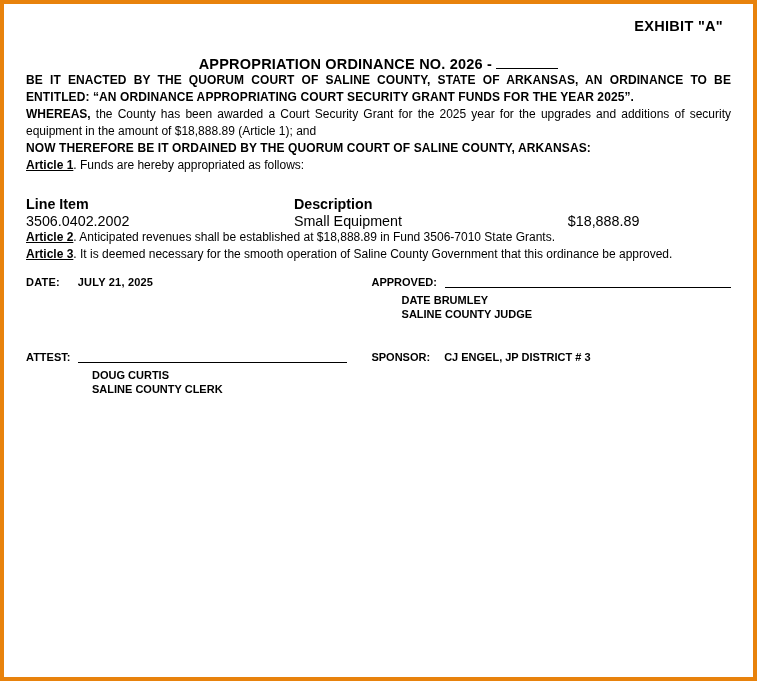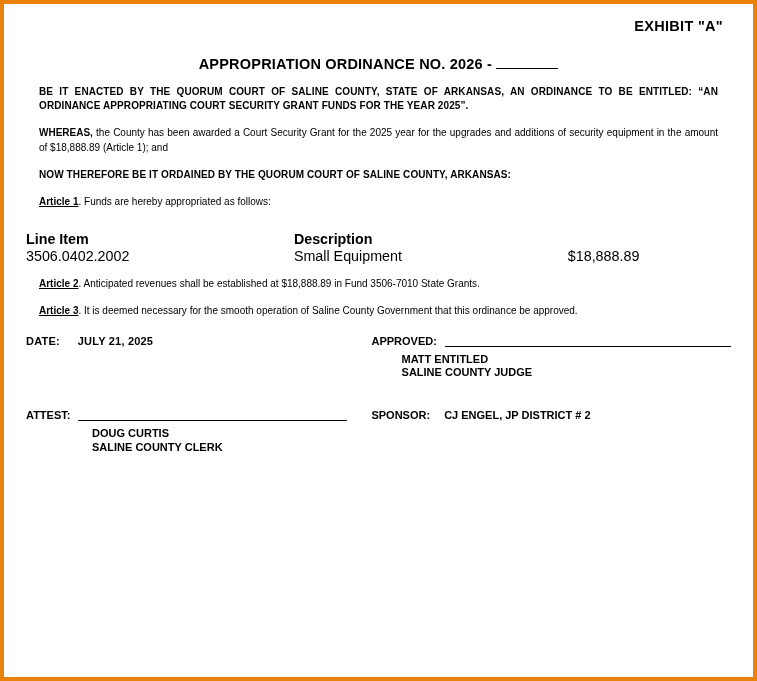--- a/index.html
+++ b/index.html
@@ -42,24 +42,24 @@
     margin: 22px 0 0 0;
     letter-spacing: 0.2px;
   }
   .ord-title .blank {
     display: inline-block;
     border-bottom: 1.6px solid #000;
     width: 62px;
     vertical-align: baseline;
   }
   p.block {
-    font-size: 10px;
+    font-size: 12px;
     line-height: 1.42;
     text-align: justify;
-    margin: 13px;
+    margin: 0;
   }
   .enacting {
     font-weight: bold;
     margin-top: 26px;
     letter-spacing: 0.1px;
   }
   .whereas1 {
     margin-top: 22px;
   }
   .whereas2 {
@@ -206,31 +206,31 @@
       <div class="row1">
         <div class="date-col">
           <span>DATE:</span><span class="date-val">JULY 21, 2025</span>
         </div>
         <div class="appr-col">
           <span class="lbl">APPROVED:</span>
           <span class="line"></span>
         </div>
       </div>
       <div class="judge-block">
-        <div>MATT ENTITLED</div>
+        <div>DATE BRUMLEY</div>
         <div>SALINE COUNTY JUDGE</div>
       </div>
 
       <div class="row2">
         <div class="attest-col">
           <span class="lbl">ATTEST:</span>
           <span class="line"></span>
         </div>
         <div class="sponsor-col">
-          <span>SPONSOR:</span><span class="sp-val">CJ ENGEL, JP DISTRICT # 2</span>
+          <span>SPONSOR:</span><span class="sp-val">CJ ENGEL, JP DISTRICT # 3</span>
         </div>
       </div>
       <div class="clerk-block">
         <div>DOUG CURTIS</div>
         <div>SALINE COUNTY CLERK</div>
       </div>
     </div>
 
   </div>
 </div>

